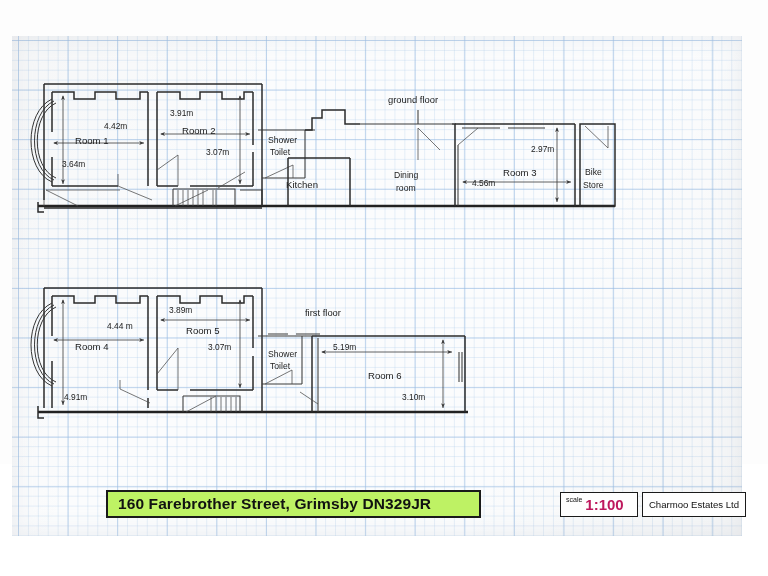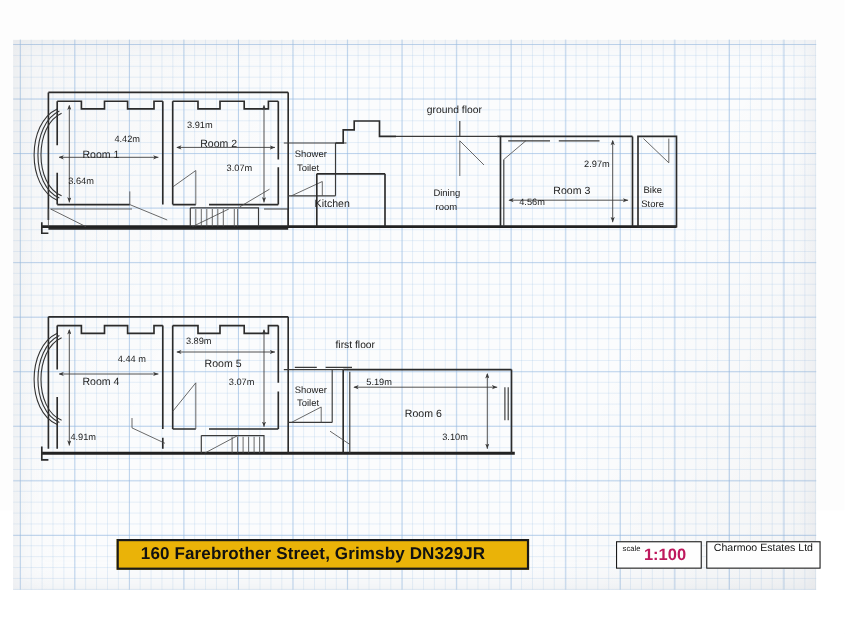--- a/index.html
+++ b/index.html
@@ -59,23 +59,23 @@
   .hair { fill: none; stroke: #4a4a4a; stroke-width: 0.75; }
   .arrowline { stroke: #3a3a3a; stroke-width: 0.8; fill: none; }
   .bay { fill: none; stroke: #333; stroke-width: 1.0; }
 
   
   #titleblock {
     position: absolute;
     left: 106px; top: 490px;
     width: 375px; height: 28px;
     border: 2px solid #1a1a1a;
-    background: #eab308;
+    background: #bef264;
     display: flex; align-items: center;
-    padding-left: 20px;
+    padding-left: 10px;
     box-sizing: border-box;
   }
   #title-text {
     font-size: 15.5px;
     font-weight: bold;
     color: #111;
     letter-spacing: 0.1px;
     white-space: nowrap;
   }
   #scaleblock {
@@ -89,21 +89,21 @@
   }
   #scale-word { font-size: 7px; color: #111; align-self: flex-start; margin-top: 3px; }
   #scale-val { font-size: 15px; font-weight: bold; color: #be185d; margin-left: 3px; }
   #firmblock {
     position: absolute;
     left: 642px; top: 492px;
     width: 104px; height: 25px;
     border: 1.6px solid #1a1a1a;
     background: #fefefe;
     box-sizing: border-box;
-    display: flex; justify-content: center;
+    display: flex; align-items: center; justify-content: center;
   }
   #firm-text { font-size: 9.6px; color: #111; white-space: nowrap; }
 </style>
 </head>
 <body>
 
 <div id="page">
 
   <div id="sheet"></div>
 

